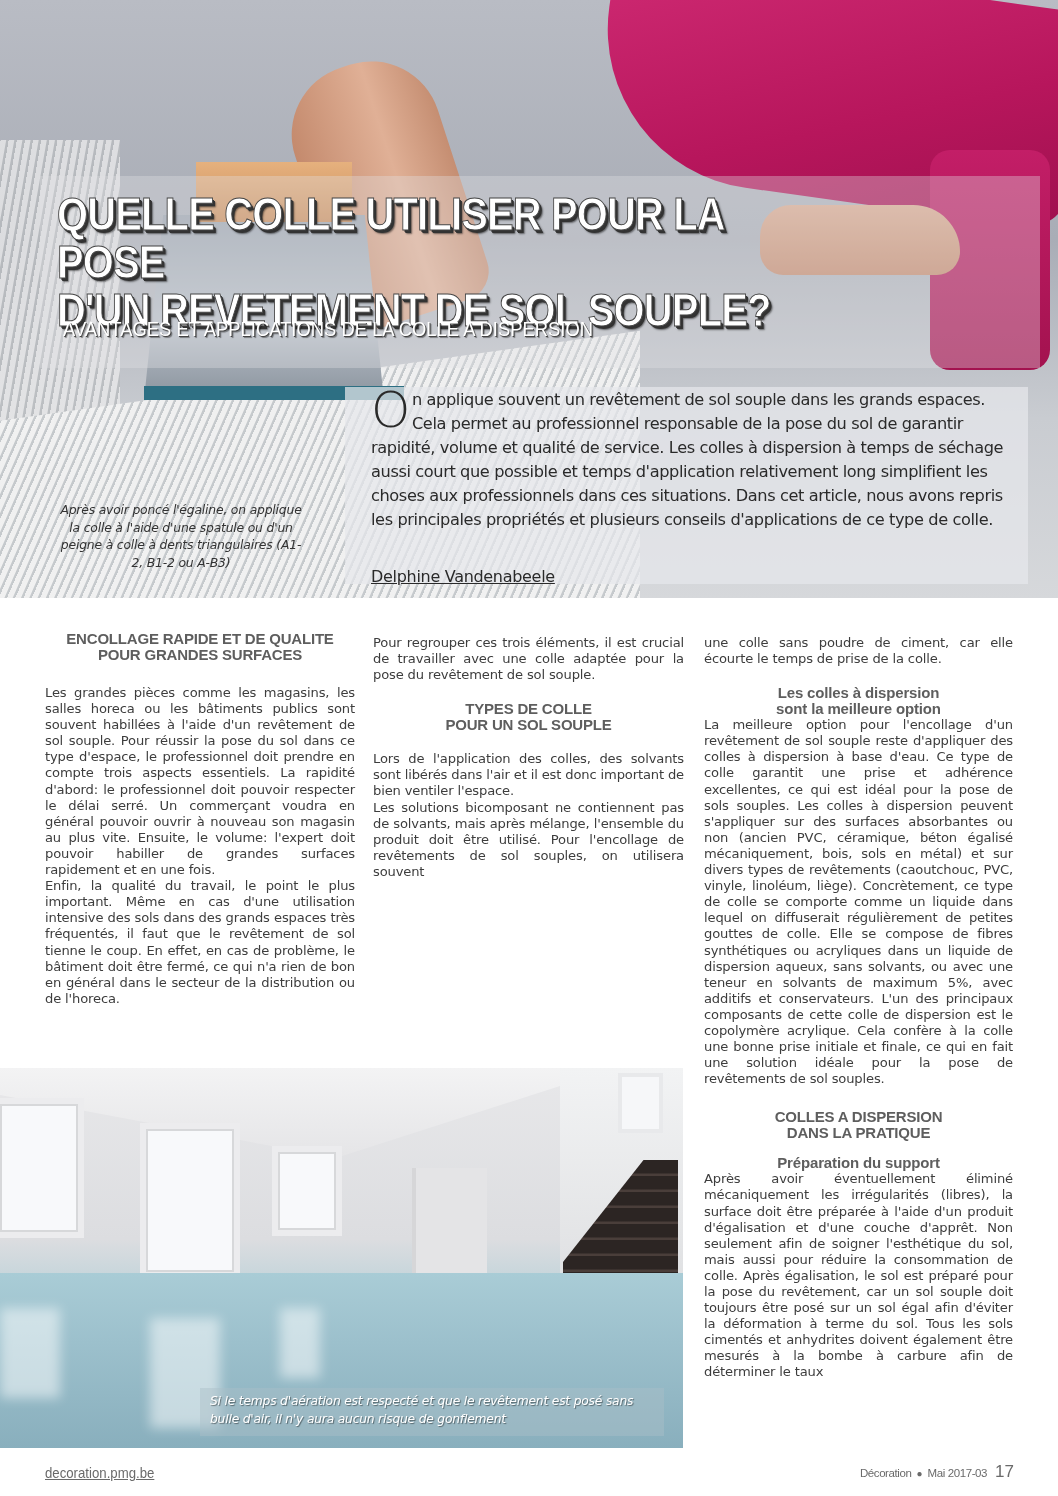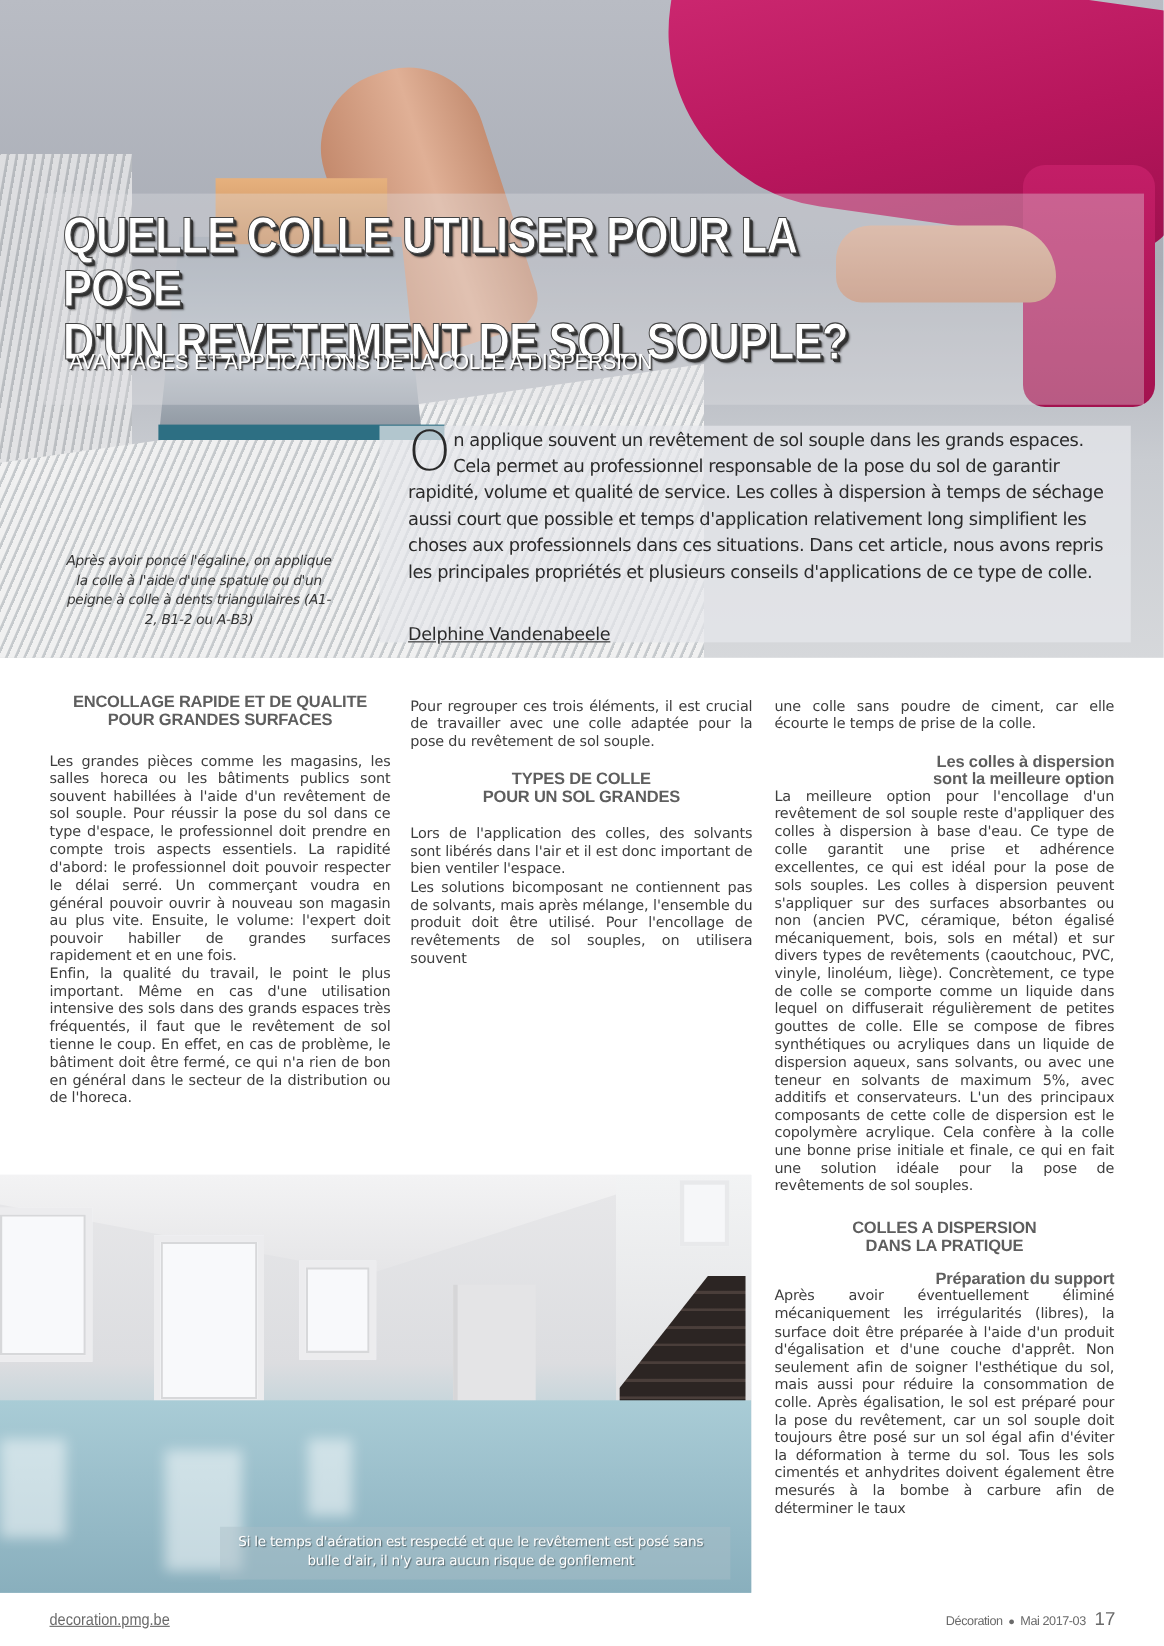--- a/index.html
+++ b/index.html
@@ -92,21 +92,21 @@
   .hero-caption {
     position: absolute; left: 56px; top: 501px; width: 250px;
     font-family: "DejaVu Sans", sans-serif; font-style: italic; font-size: 12.4px; line-height: 17.5px;
     color: #333; letter-spacing: -0.2px; text-align: center;
   }
 
   
   .col { position: absolute; font-size: 13.1px; line-height: 16.1px; color: #3d3d3d; text-align: justify; letter-spacing: -0.15px; }
   .col p { margin: 0; }
   .col h2 { font-family: "Liberation Sans", sans-serif; font-weight: bold; font-size: 15px; line-height: 16px; color: #5e5e5e; text-transform: none; text-align: center; letter-spacing: -0.2px; }
-  .col h3 { font-family: "Liberation Sans", sans-serif; font-weight: bold; font-size: 15px; line-height: 16px; color: #5e5e5e; text-align: right; }
+  .col h3 { font-family: "Liberation Sans", sans-serif; font-weight: bold; font-size: 15px; line-height: 16px; color: #5e5e5e; text-align: center; }
   .col1 { left: 45px; top: 631px; width: 310px; }
   .col2 { left: 373px; top: 635px; width: 311px; }
   .col3 { left: 704px; top: 635px; width: 309px; }
   .gap-s { height: 22px; }
   .gap-m { height: 18px; }
 
   
   .room {
     position: absolute; left: 0; top: 1068px; width: 683px; height: 380px; overflow: hidden;
     background: linear-gradient(180deg, #e8e8ea 0%, #dcdde0 45%, #b8d0d8 62%, #8fb4c1 100%);
@@ -130,22 +130,22 @@
   }
   .room .refl { position: absolute; background: rgba(255,255,255,.5); filter: blur(6px); }
   .room .r1 { left: 150px; top: 250px; width: 70px; height: 110px; }
   .room .r2 { left: 0; top: 240px; width: 60px; height: 90px; }
   .room .r3 { left: 280px; top: 240px; width: 40px; height: 70px; }
   .room-caption-panel {
     position: absolute; left: 200px; top: 1388px; width: 464px; height: 48px;
     background: rgba(170, 190, 200, 0.45);
   }
   .room-caption {
-    position: absolute; left: 210px; top: 1392px; width: 436px; text-align: center;
-    font-size: 12.3px; line-height: 18px; color: #ffffff; letter-spacing: -0.2px;
+    position: absolute; left: 210px; top: 1392px; width: 436px; text-align: left;
+    font-style: italic; font-size: 12.3px; line-height: 18px; color: #ffffff; letter-spacing: -0.2px;
     text-shadow: 1px 1px 1px rgba(0,0,0,.45);
   }
 
   
   .footer-site {
     position: absolute; left: 45px; top: 1464px; font-family: "Liberation Sans", sans-serif;
     font-size: 15px; color: #6a6a6a; text-decoration: underline; transform: scaleX(0.88); transform-origin: left top;
   }
   .footer-right {
     position: absolute; right: 44px; top: 1462px; display: flex; align-items: baseline; gap: 5px;
@@ -194,21 +194,21 @@
   <div class="gap-s"></div>
   <p>Les grandes pièces comme les magasins, les salles horeca ou les bâtiments publics sont souvent habillées à l'aide d'un revêtement de sol souple. Pour réussir la pose du sol dans ce type d'espace, le professionnel doit prendre en compte trois aspects essentiels. La rapidité d'abord: le professionnel doit pouvoir respecter le délai serré. Un commerçant voudra en général pouvoir ouvrir à nouveau son magasin au plus vite. Ensuite, le volume: l'expert doit pouvoir habiller de grandes surfaces rapidement et en une fois.</p>
   <p>Enfin, la qualité du travail, le point le plus important. Même en cas d'une utilisation intensive des sols dans des grands espaces très fréquentés, il faut que le revêtement de sol tienne le coup. En effet, en cas de problème, le bâtiment doit être fermé, ce qui n'a rien de bon en général dans le secteur de la distribution ou de l'horeca.</p>
 </div>
 
 <div class="col col2">
   <p>Pour regrouper ces trois éléments, il est crucial de travailler avec une colle adaptée pour la pose du revêtement de sol souple.</p>
   <div class="gap-m"></div>
   <h2>
     <span>TYPES DE COLLE</span><br>
-    <span>POUR UN SOL GRANDES</span>
+    <span>POUR UN SOL SOUPLE</span>
   </h2>
   <div class="gap-m"></div>
   <p>Lors de l'application des colles, des solvants sont libérés dans l'air et il est donc important de bien ventiler l'espace.</p>
   <p>Les solutions bicomposant ne contiennent pas de solvants, mais après mélange, l'ensemble du produit doit être utilisé. Pour l'encollage de revêtements de sol souples, on utilisera souvent</p>
 </div>
 
 <div class="col col3">
   <p>une colle sans poudre de ciment, car elle écourte le temps de prise de la colle.</p>
   <div class="gap-m"></div>
   <h3>

